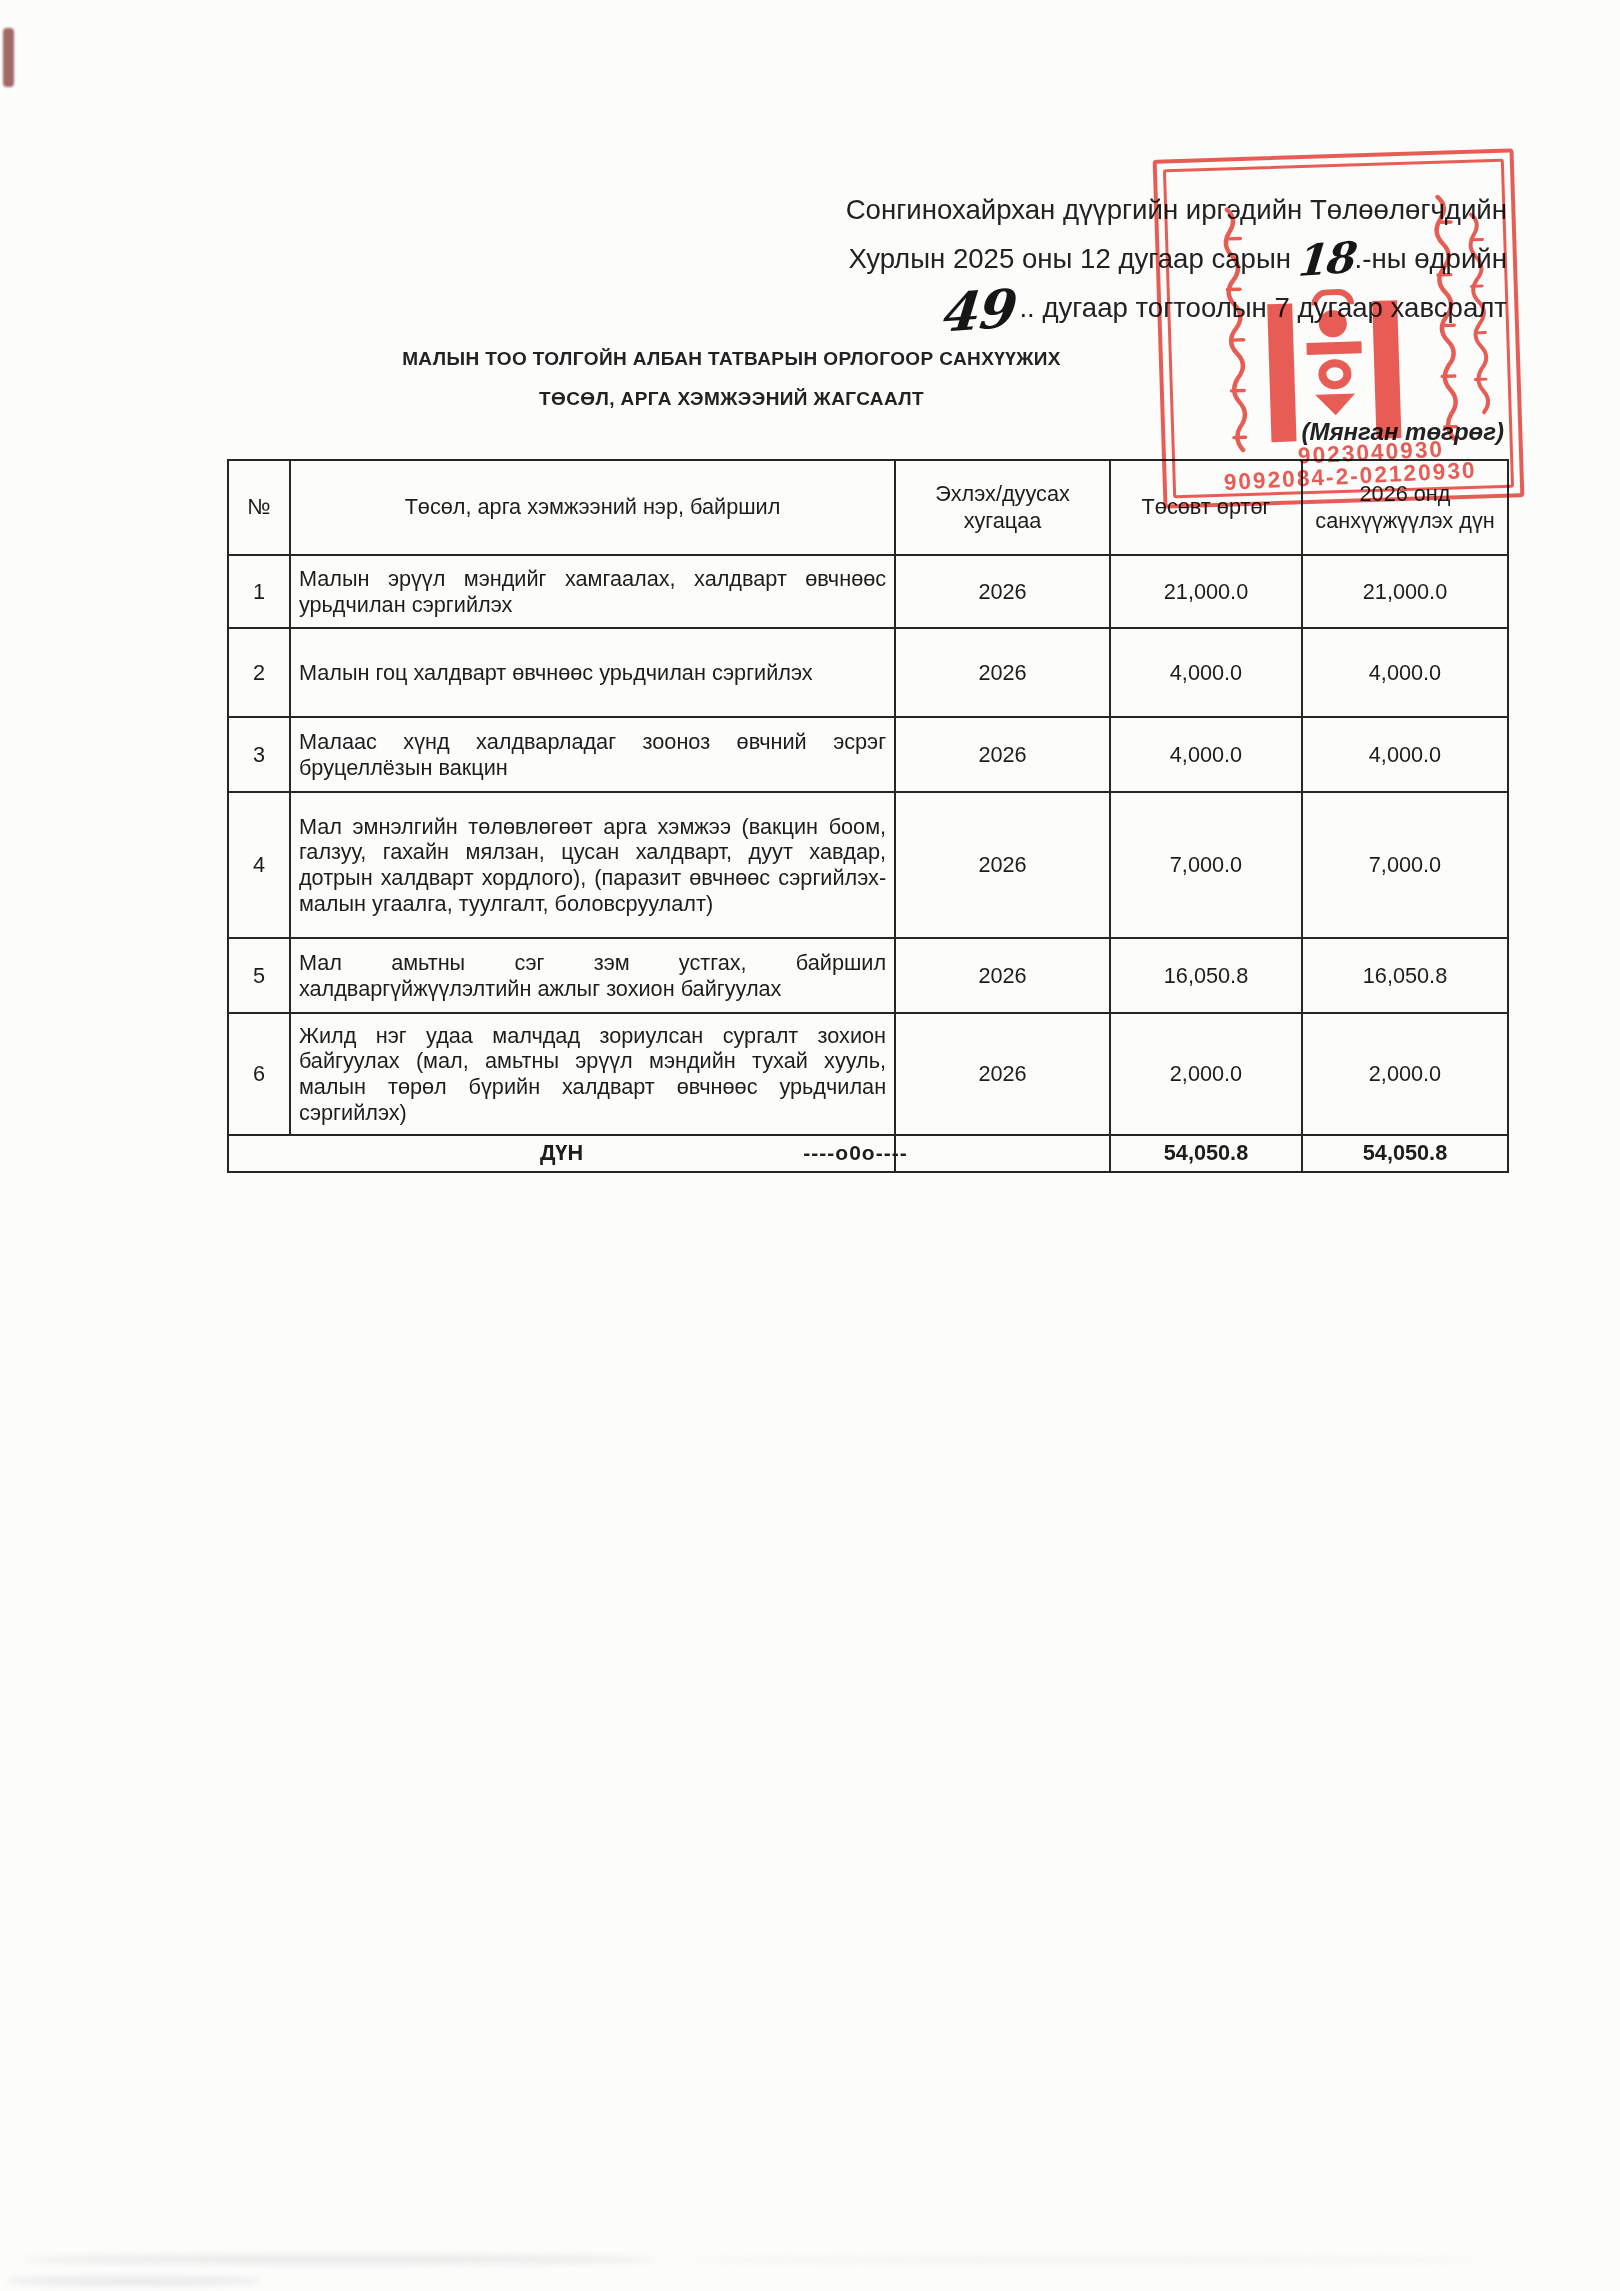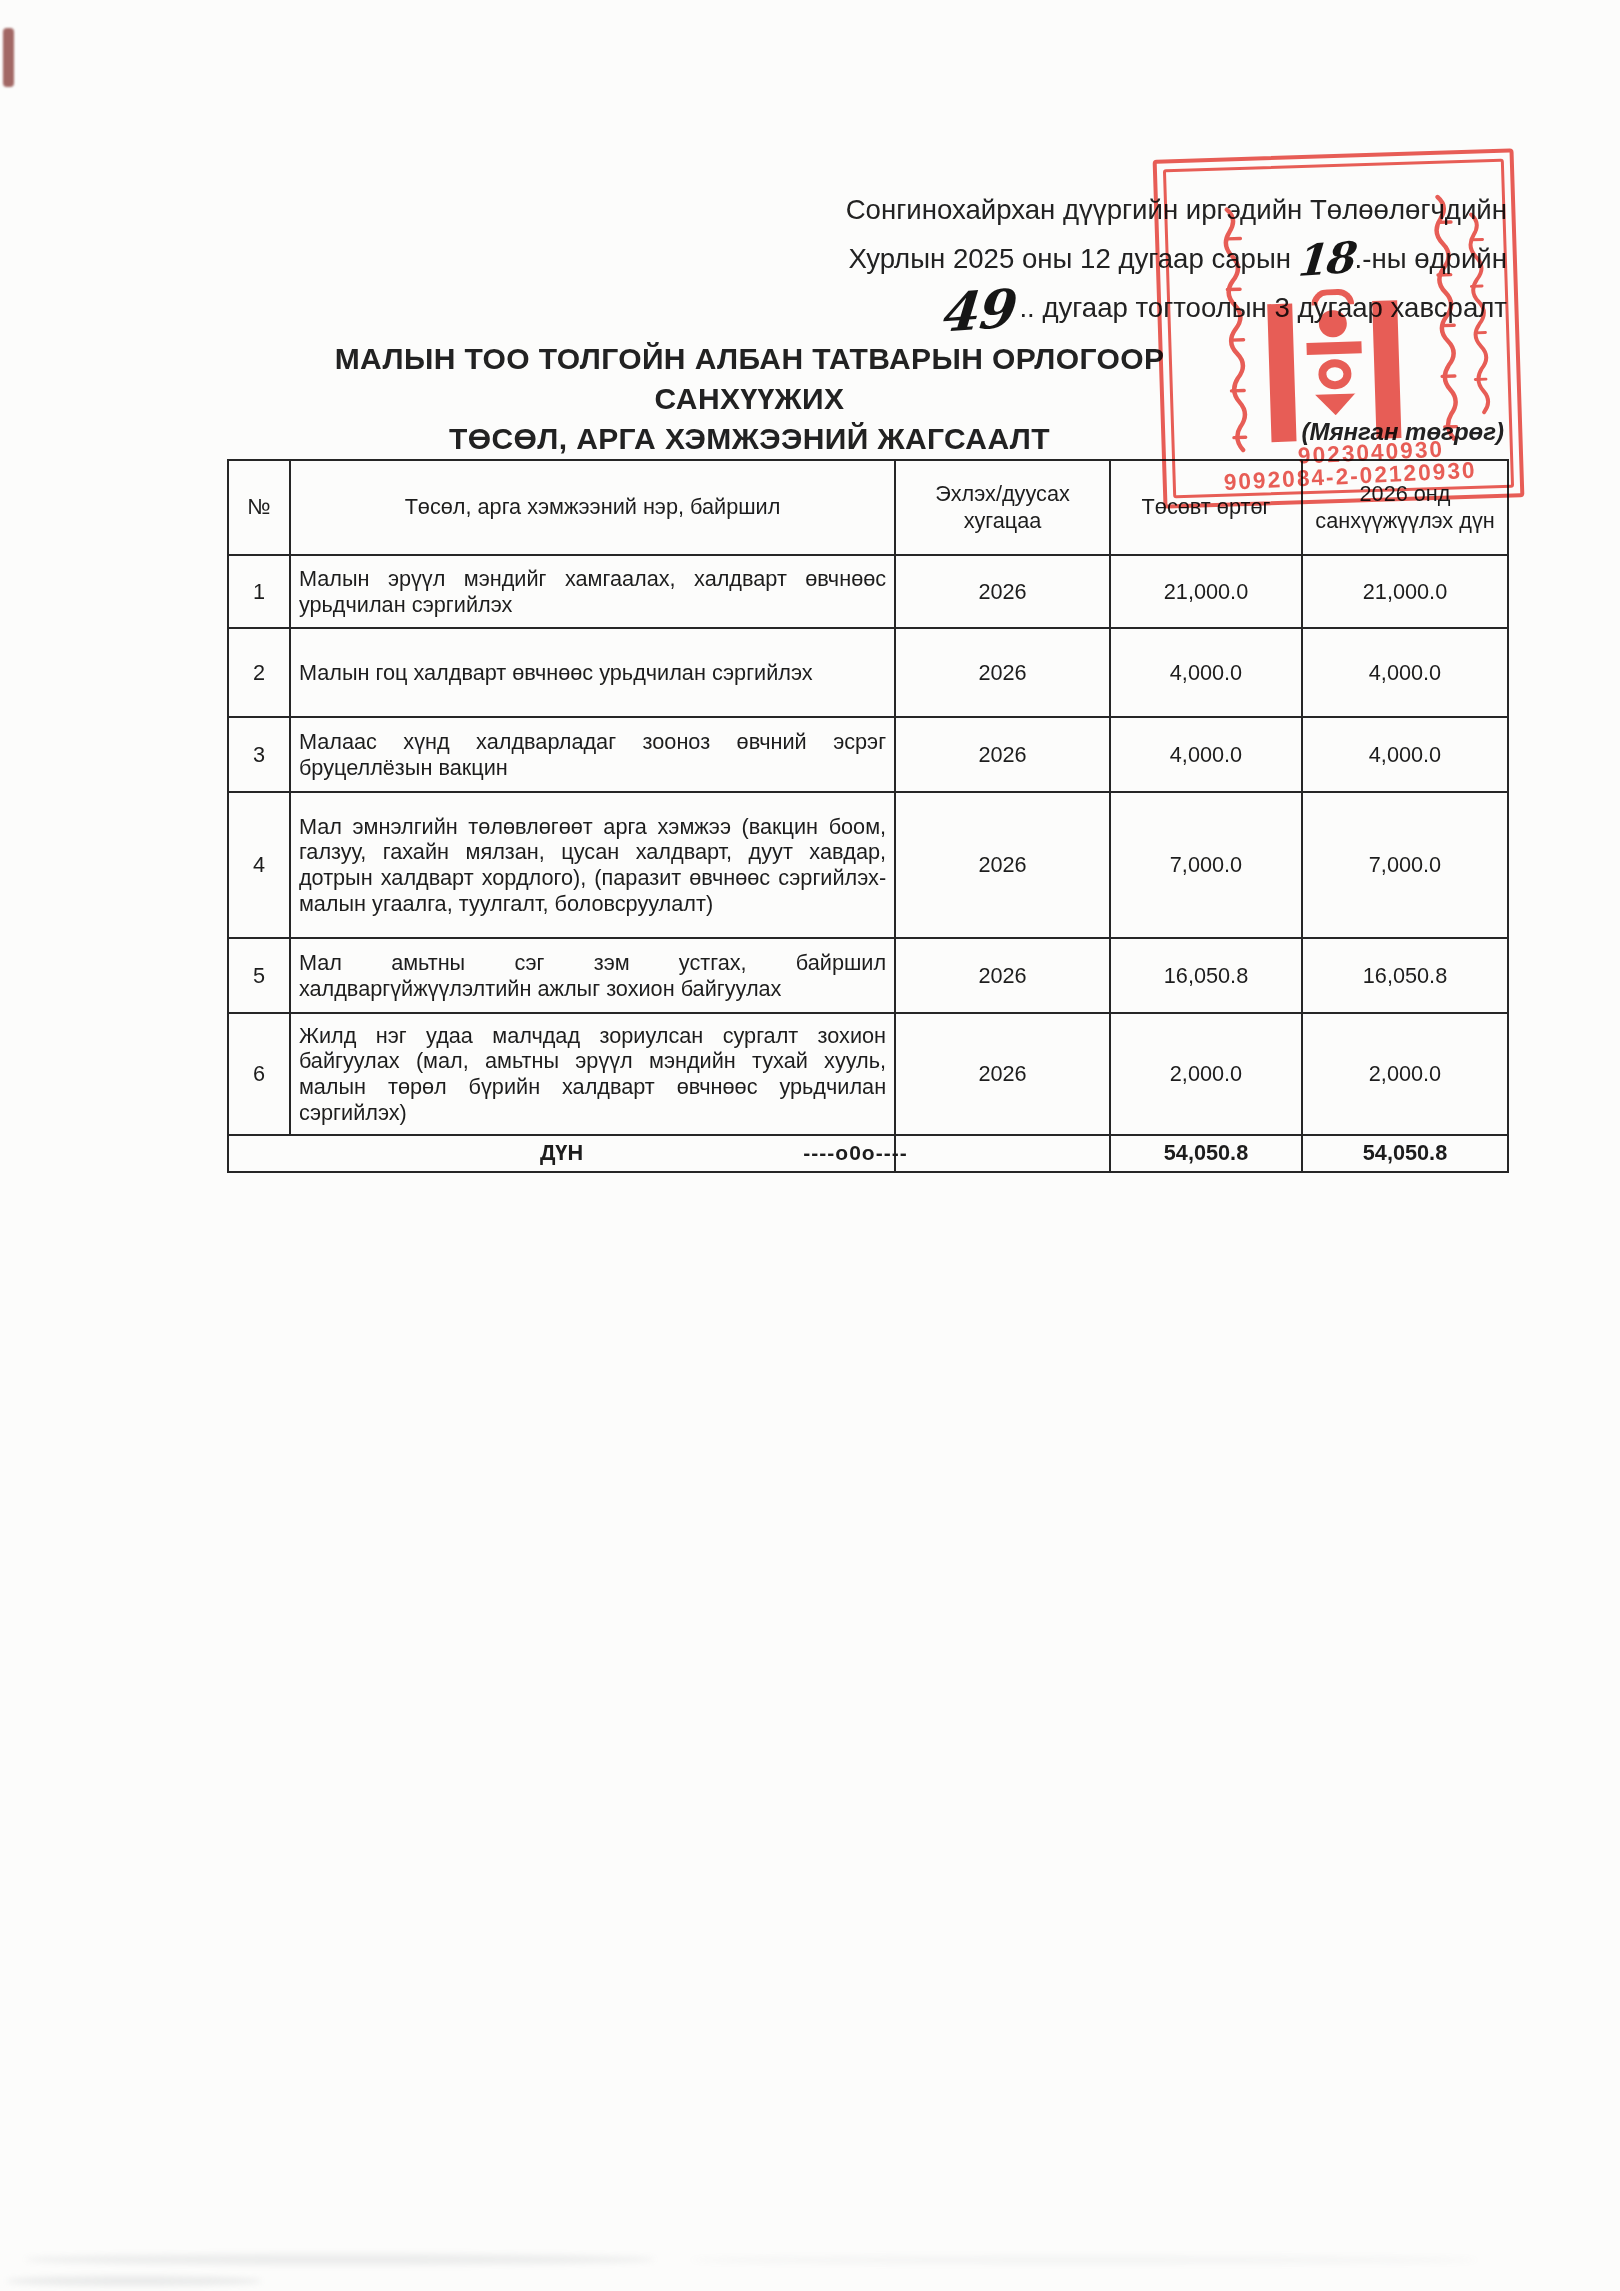--- a/index.html
+++ b/index.html
@@ -33,25 +33,25 @@
     transform: skewX(-10deg) rotate(-4deg);
     color: #161616;
   }
   .hw-day { font-size: 43px; line-height: 19.7px; vertical-align: -5.9px; letter-spacing: -2px; }
   .hw-decree { font-size: 53px; line-height: 19.7px; vertical-align: -11.8px; letter-spacing: -1px; margin-right: 3.9px; }
 
   
   .doc-title {
     position: absolute;
     top: 339px;
-    left: 242px;
+    left: 224px;
     width: 1015px;
     text-align: center;
     font-weight: bold;
-    font-size: 30px;
+    font-size: 19px;
     line-height: 40px;
     letter-spacing: 0.4px;
     color: #222;
   }
   .unit-note {
     position: absolute;
     top: 418px;
     right: 116px;
     font-size: 24px;
     font-weight: bold;
@@ -164,21 +164,21 @@
   <div class="smudge smudge-a"></div>
   <div class="smudge smudge-b"></div>
   <div class="smudge smudge-c"></div>
 
   <div class="doc-header">
     <div>Сонгинохайрхан дүүргийн иргэдийн Төлөөлөгчдийн</div>
     <div>
       <span>Хурлын 2025 оны 12 дугаар сарын </span><span class="handwritten hw-day">18</span><span>.-ны өдрийн</span>
     </div>
     <div>
-      <span class="handwritten hw-decree">49</span><span>..  дугаар тогтоолын 3 дугаар хавсралт</span>
+      <span class="handwritten hw-decree">49</span><span>..  дугаар тогтоолын 7 дугаар хавсралт</span>
     </div>
   </div>
 
   <div class="doc-title">
     <div>МАЛЫН ТОО ТОЛГОЙН АЛБАН ТАТВАРЫН ОРЛОГООР САНХҮҮЖИХ</div>
     <div>ТӨСӨЛ, АРГА ХЭМЖЭЭНИЙ ЖАГСААЛТ</div>
   </div>
 
   <div class="unit-note">(Мянган төгрөг)</div>
 

